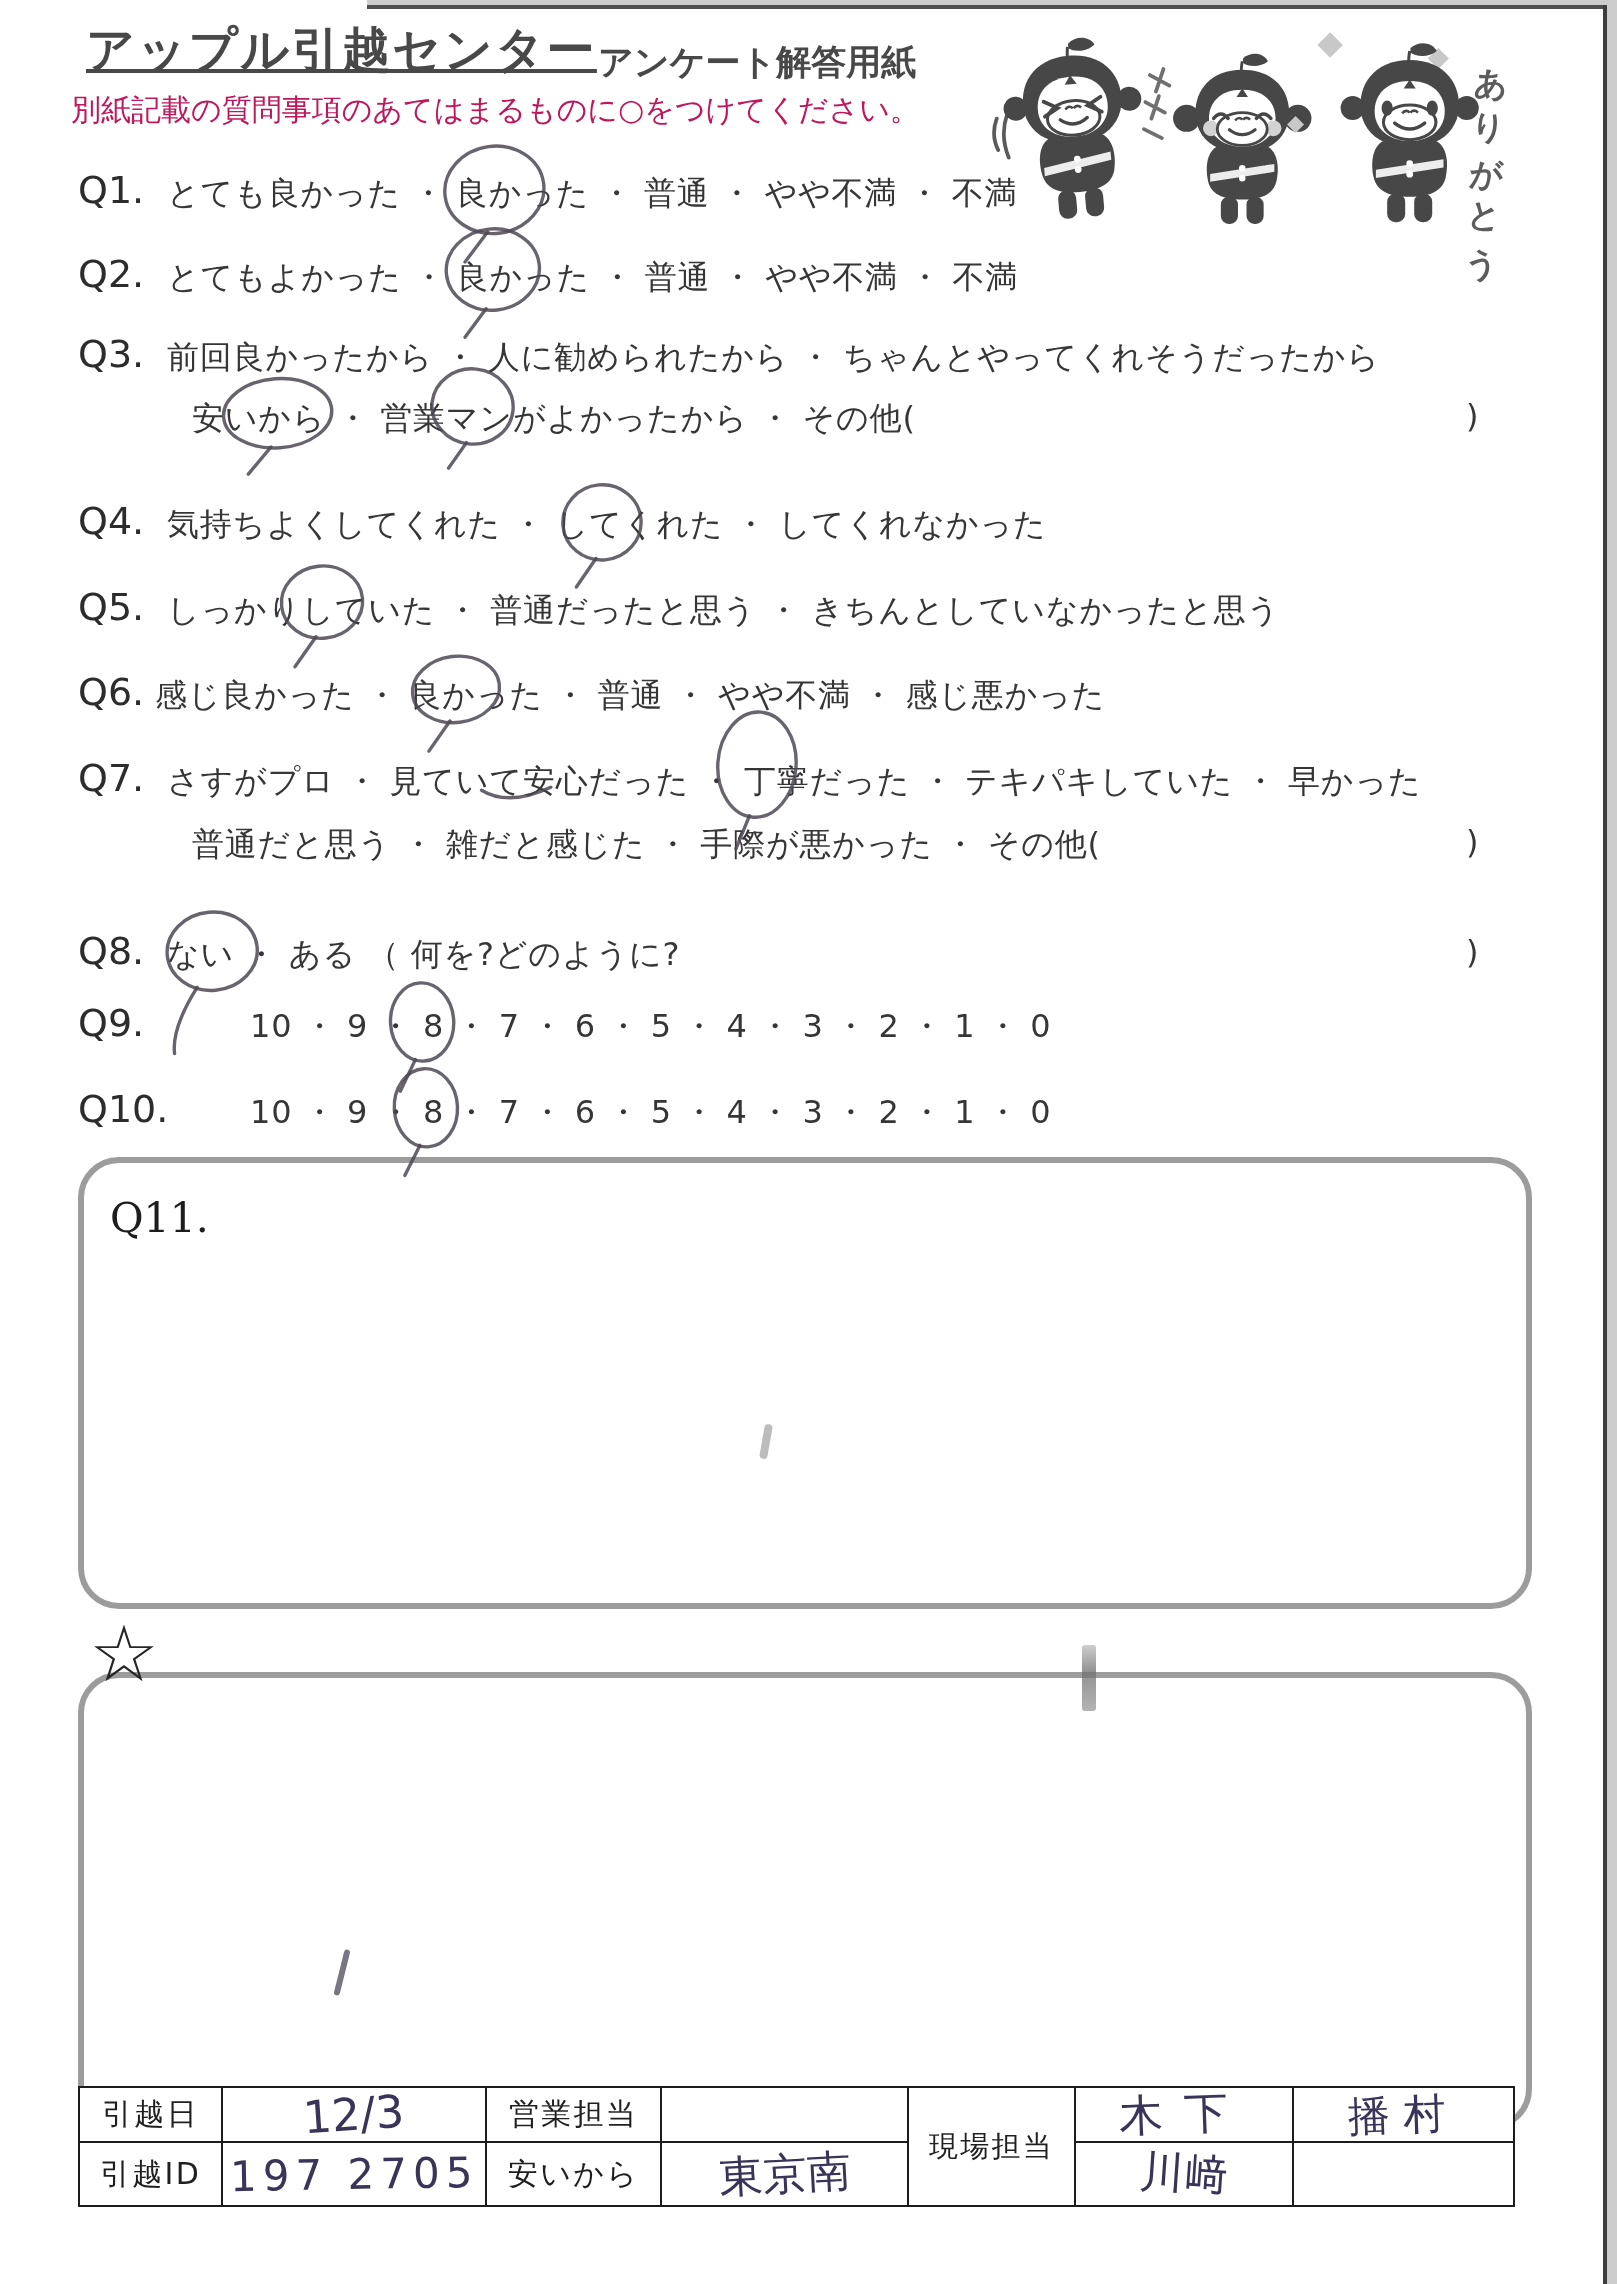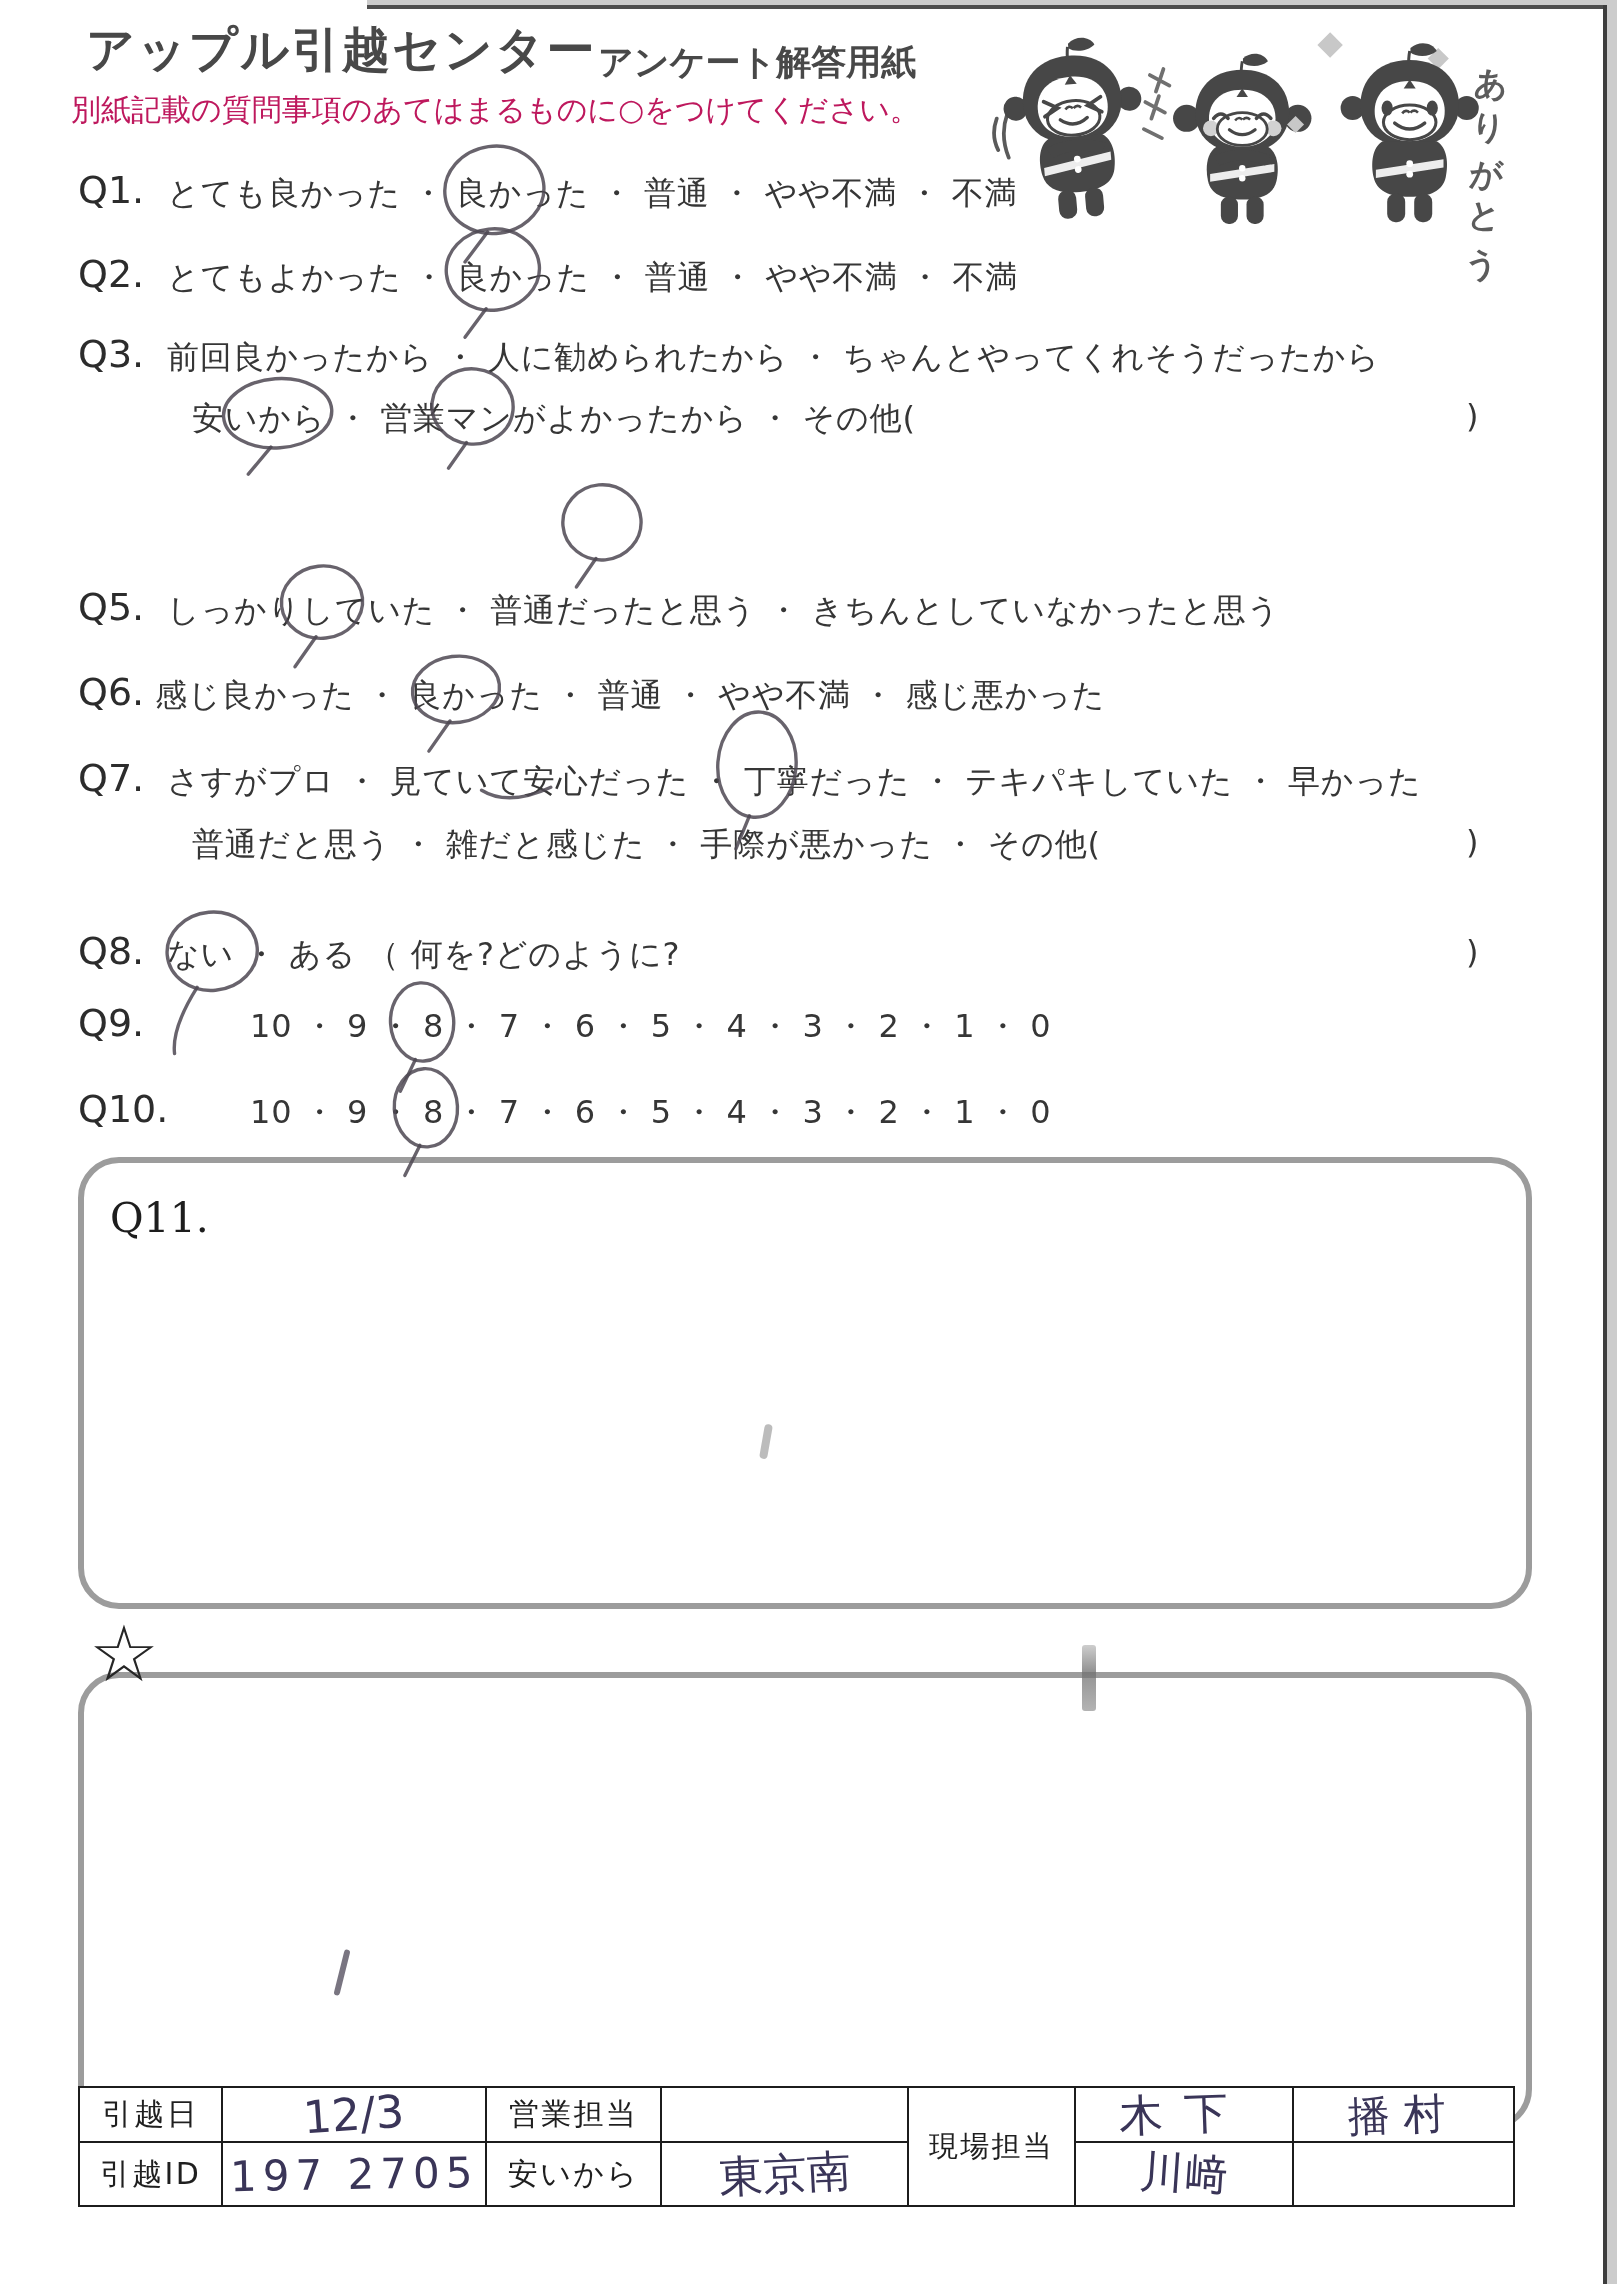--- a/index.html
+++ b/index.html
@@ -1,20 +1,20 @@
 <!DOCTYPE html>
 <html style="font-size:12px"><head>
 <meta charset="utf-8">
 <style>
   html,body{margin:0;padding:0;background:#d8d8d8;}
   #page{position:relative;width:1617px;height:2284px;background:#ffffff;overflow:hidden;
         font-family:"DejaVu Sans",sans-serif;color:#373737;}
   .abs{position:absolute;}
   
-  .title{left:86px;top:18px;font-size:48px;font-weight:700;color:#484848;letter-spacing:2.3px;white-space:nowrap;}
+  .title{left:86px;top:18px;font-size:48px;font-weight:700;color:#484848;letter-spacing:2.3px;white-space:nowrap;text-decoration:underline;}
   .subtitle{left:598px;top:39px;font-size:35px;font-weight:700;color:#484848;white-space:nowrap;}
   .instruction{left:71px;top:90px;font-size:30px;color:#be185d;white-space:nowrap;}
   
   .qline{position:absolute;left:0;width:1617px;height:42px;}
   .qlabel{position:absolute;left:78px;top:-4.5px;font-size:38px;color:#2c2c2c;white-space:nowrap;}
   .qtext{position:absolute;font-size:32px;color:#363636;white-space:nowrap;letter-spacing:0.8px;}
   .paren{position:absolute;left:1466px;font-size:32px;color:#363636;}
   
   .comment-box{position:absolute;left:78px;width:1454px;border:6.8px solid #9c9c9c;border-radius:41px;background:#fff;box-sizing:border-box;}
   .q11-label{left:110px;top:1194px;font-family:"DejaVu Serif",serif;font-size:41px;color:#1d1d1d;}
@@ -151,20 +151,24 @@
     <span class="qtext" style="left:167px">とてもよかった ・ 良かった ・ 普通 ・ やや不満 ・ 不満</span>
   </div>
   <div class="qline" style="top:336px">
     <span class="qlabel">Q3.</span>
     <span class="qtext" style="left:167px">前回良かったから ・ 人に勧められたから ・ ちゃんとやってくれそうだったから</span>
   </div>
   <div class="qline" style="top:397px">
     <span class="qtext" style="left:192px">安いから ・ 営業マンがよかったから ・ その他(</span>
     <span class="paren">)</span>
   </div>
+  <div class="qline" style="top:503px">
+    <span class="qlabel">Q4.</span>
+    <span class="qtext" style="left:167px">気持ちよくしてくれた ・ してくれた ・ してくれなかった</span>
+  </div>
   <div class="qline" style="top:589px">
     <span class="qlabel">Q5.</span>
     <span class="qtext" style="left:167px">しっかりしていた ・ 普通だったと思う ・ きちんとしていなかったと思う</span>
   </div>
   <div class="qline" style="top:674px">
     <span class="qlabel">Q6.</span>
     <span class="qtext" style="left:155px">感じ良かった ・ 良かった ・ 普通 ・ やや不満 ・ 感じ悪かった</span>
   </div>
   <div class="qline" style="top:760px">
     <span class="qlabel">Q7.</span>

